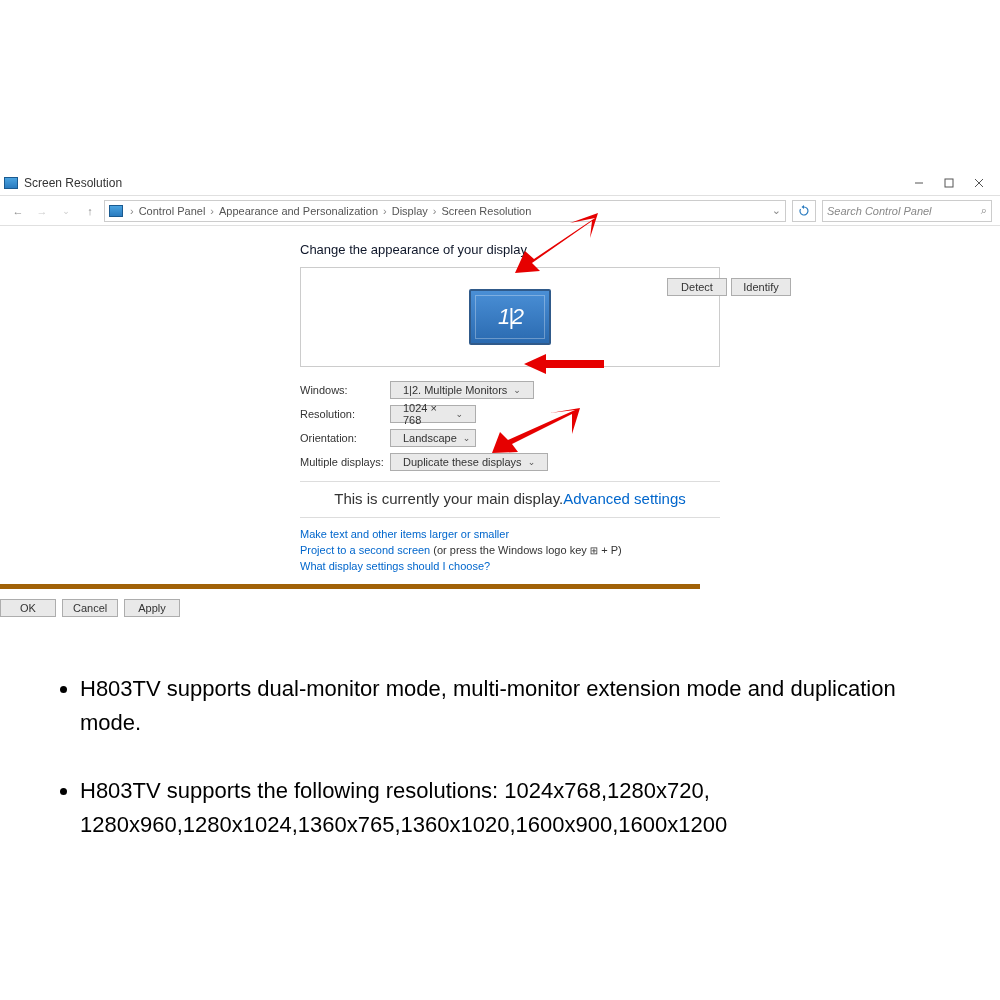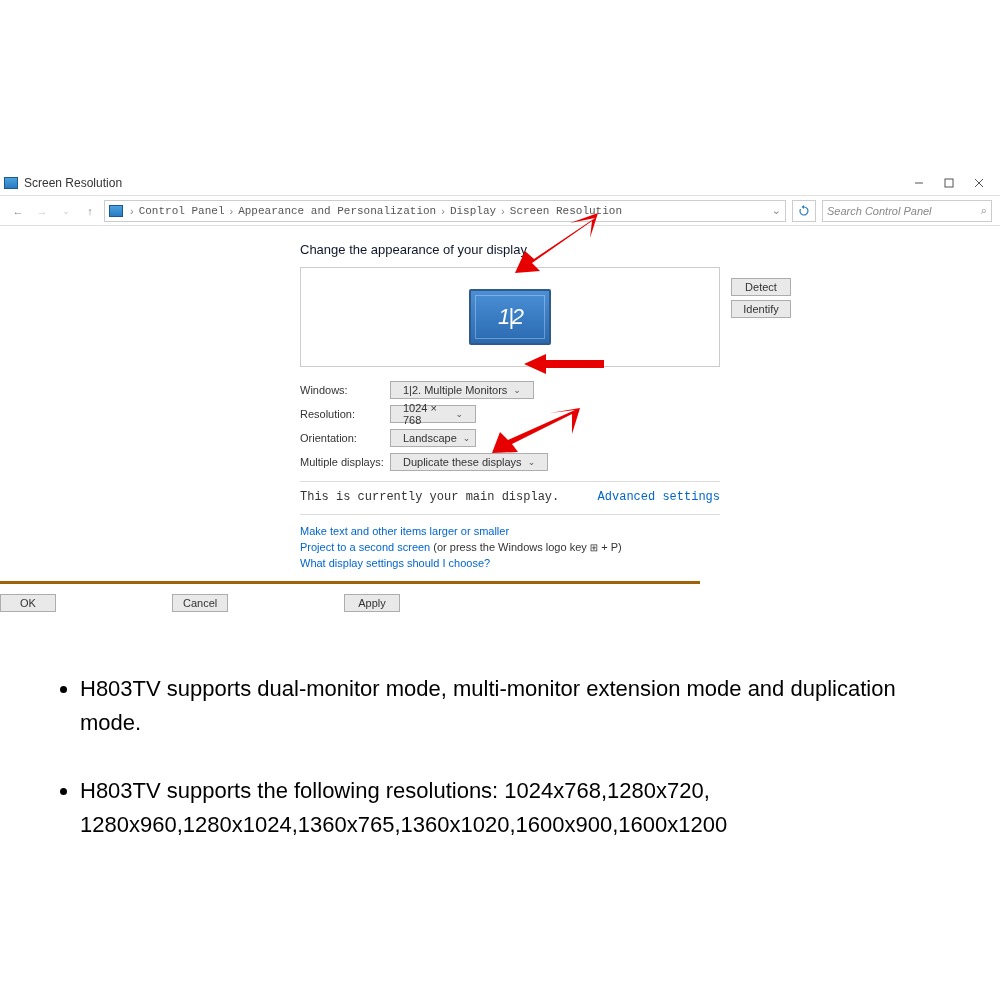--- a/index.html
+++ b/index.html
@@ -63,21 +63,21 @@
     border: 1px solid #ccc;
     height: 22px;
     padding: 0 4px;
   }
   .addr-icon {
     width: 14px; height: 12px;
     background: linear-gradient(#4aa3e0,#2a7bbf);
     border: 1px solid #1a5a90;
     margin-right: 4px;
   }
-  .crumb { margin: 0 2px; font-family: Liberation Mono, monospace; }
+  .crumb { margin: 0 2px; }
   .crumb-sep { margin: 0 3px; color: #888; }
   .addr-tail { display: flex; align-items: center; margin-left: auto; gap: 4px; }
   .addr-dd { color: #888; }
   .refresh-btn {
     width: 24px; height: 22px;
     border: 1px solid #ccc;
     display: flex; align-items: center; justify-content: center;
     margin: 0 2px;
   }
   .searchbox {
@@ -125,21 +125,21 @@
     display: flex; align-items: center; justify-content: center;
     width: 70px; height: 44px;
     border: 1px solid rgba(255,255,255,0.3);
     position: relative;
     font-style: italic;
   }
   .right-buttons {
     position: absolute;
     right: -72px;
     top: 10px;
-    display: flex; flex-direction: column; gap: 4px;
+    display: flex; gap: 4px;
   }
   .winbtn {
     background: #e9e9e9;
     border: 1px solid #adadad;
     font-size: 11px;
     padding: 2px 10px;
     width: 60px;
     text-align: center;
     color: #333;
   }
@@ -160,40 +160,39 @@
     background: #e9e9e9;
     padding: 1px 12px;
     font-size: 11px;
     display: inline-flex;
     align-items: center;
     height: 18px;
   }
   .select .dd { margin-left: 6px; font-size: 9px; color: #555; }
   .divider { border-top: 1px solid #ddd; width: 420px; margin: 10px 0 8px; }
   .status-row {
-    display: flex; justify-content: space-between; align-items: center;
+    display: flex; justify-content: center; align-items: center;
     width: 420px;
-    font-size: 12px;
-    color: #333;
-    font-family: Liberation Mono, monospace;
+    font-size: 15px;
+    color: #333;
   }
   .adv-link { color: #0066cc; }
   .links-section {
     margin-top: 10px;
     font-size: 11px;
     color: #333;
   }
   .links-section div { margin: 4px 0; }
   .link { color: #0066cc; }
   .footer-btns {
-    border-top: 3px solid #a16207;
+    border-top: 5px solid #a16207;
     margin-top: 12px;
     padding: 10px 0;
     display: flex;
-    justify-content: space-between;
+    justify-content: flex-start;
     gap: 6px;
     width: 700px;
     margin-left: -300px;
     padding-right: 300px;
   }
   .footer-btns .winbtn { width: 56px; }
 
   
   .arrow {
     position: absolute;

